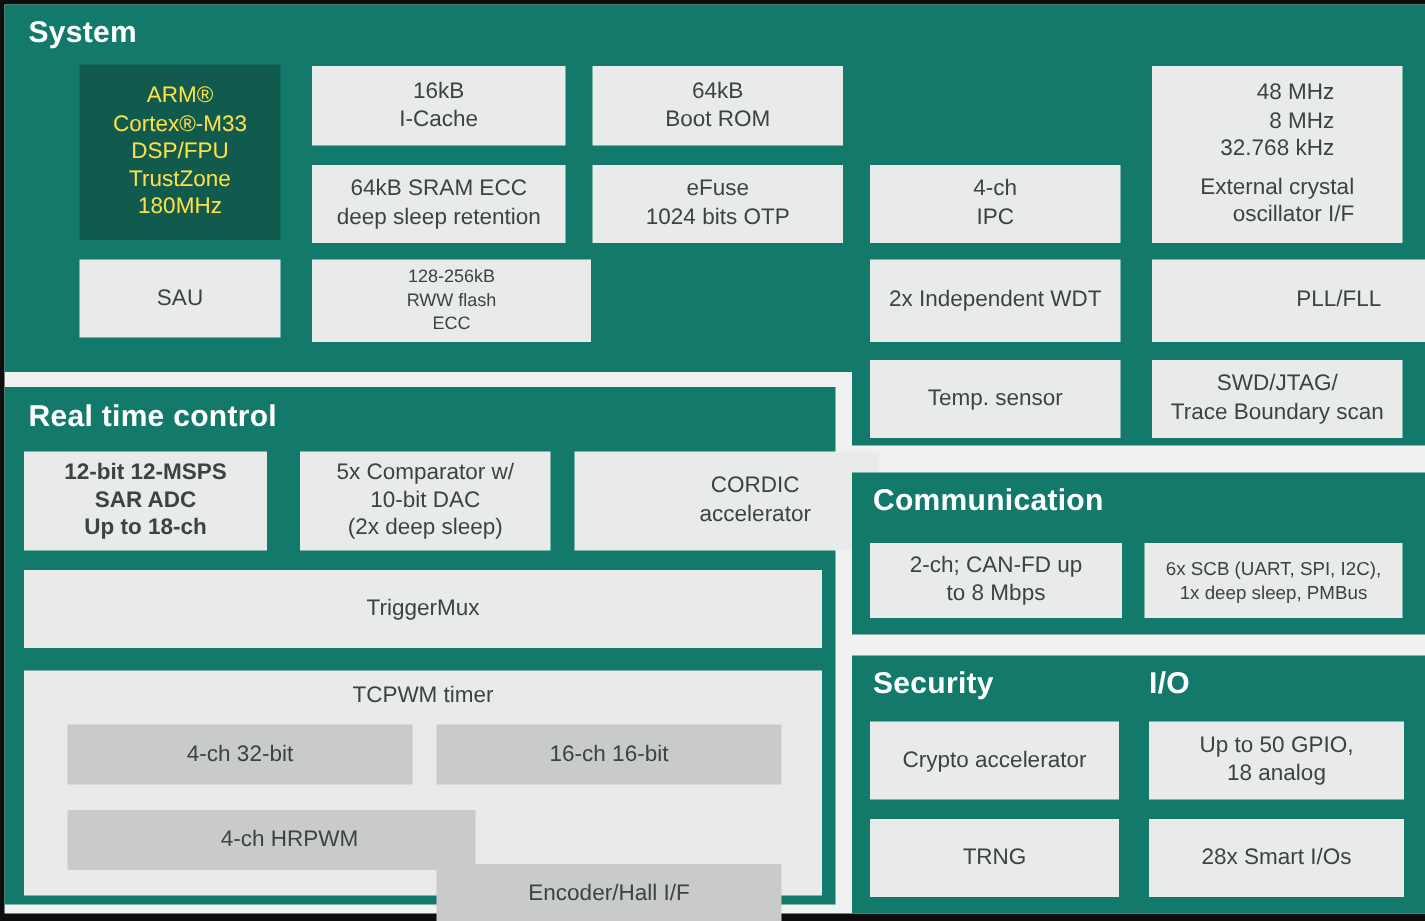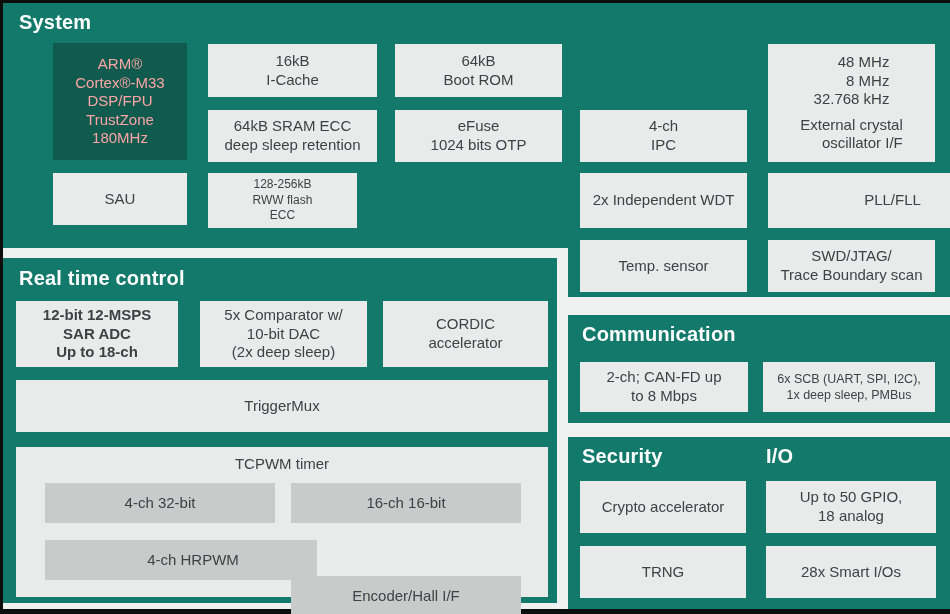--- a/index.html
+++ b/index.html
@@ -22,21 +22,21 @@
   .panel{position:absolute;background:var(--panel-teal);}
   .ptitle{
     position:absolute;color:var(--title-white);
     font-size:20px;font-weight:700;letter-spacing:0.2px;white-space:nowrap;
   }
   .blk{
     position:absolute;background:var(--block-gray);color:var(--text-dark);
     display:flex;flex-direction:column;align-items:center;justify-content:center;
     text-align:center;font-size:15px;line-height:1.24;white-space:pre-line;
   }
-  .blk.dark{background:var(--dark-teal);color:#fca5a5;}
+  .blk.dark{background:var(--dark-teal);color:#fde047;}
   .blk.small{font-size:12px;line-height:1.3;}
   .blk.xsmall{font-size:12.5px;line-height:1.3;}
   .blk.inner{background:var(--inner-gray);}
   .container-title{
     position:absolute;left:0;right:0;top:8px;text-align:center;
     font-size:15px;color:var(--text-dark);
   }
   .group-gap{margin-top:7px;}
   .line{white-space:pre-line;}
 </style>
@@ -53,21 +53,21 @@
 Cortex®-M33
 DSP/FPU
 TrustZone
 180MHz</div>
   <div class="blk" style="left:50px;top:170px;width:134px;height:52px;">SAU</div>
 
   <div class="blk" style="left:205px;top:41px;width:169px;height:53px;">16kB
 I-Cache</div>
   <div class="blk" style="left:205px;top:107px;width:169px;height:52px;">64kB SRAM ECC
 deep sleep retention</div>
-  <div class="blk small" style="left:205px;top:170px;width:149px;height:55px;">128-256kB
+  <div class="blk small" style="left:205px;top:170px;width:186px;height:55px;">128-256kB
 RWW flash
 ECC</div>
 
   <div class="blk" style="left:392px;top:41px;width:167px;height:53px;">64kB
 Boot ROM</div>
   <div class="blk" style="left:392px;top:107px;width:167px;height:52px;">eFuse
 1024 bits OTP</div>
 
   <div class="blk" style="left:577px;top:107px;width:167px;height:52px;">4-ch
 IPC</div>
@@ -87,21 +87,21 @@
 
   <div class="panel" style="left:0;top:255px;width:554px;height:345px;"></div>
   <div class="ptitle" style="left:16px;top:264px;">Real time control</div>
 
   <div class="blk" style="left:13px;top:298px;width:162px;height:66px;font-weight:bold;">12-bit 12-MSPS
 SAR ADC
 Up to 18-ch</div>
   <div class="blk" style="left:197px;top:298px;width:167px;height:66px;">5x Comparator w/
 10-bit DAC
 (2x deep sleep)</div>
-  <div class="blk" style="left:380px;top:298px;width:165px;height:66px;">CORDIC
+  <div class="blk" style="left:380px;top:298px;width:165px;height:66px;padding-left:38px;">CORDIC
 accelerator</div>
 
   <div class="blk" style="left:13px;top:377px;width:532px;height:52px;">TriggerMux</div>
 
   <div class="blk" style="left:13px;top:444px;width:532px;height:150px;justify-content:flex-start;">
     <div class="container-title">TCPWM timer</div>
   </div>
   <div class="blk inner" style="left:42px;top:480px;width:230px;height:40px;">4-ch 32-bit</div>
   <div class="blk inner" style="left:288px;top:480px;width:230px;height:40px;">16-ch 16-bit</div>
   <div class="blk inner" style="left:42px;top:537px;width:248px;height:40px;padding-left:24px;">4-ch HRPWM</div>

